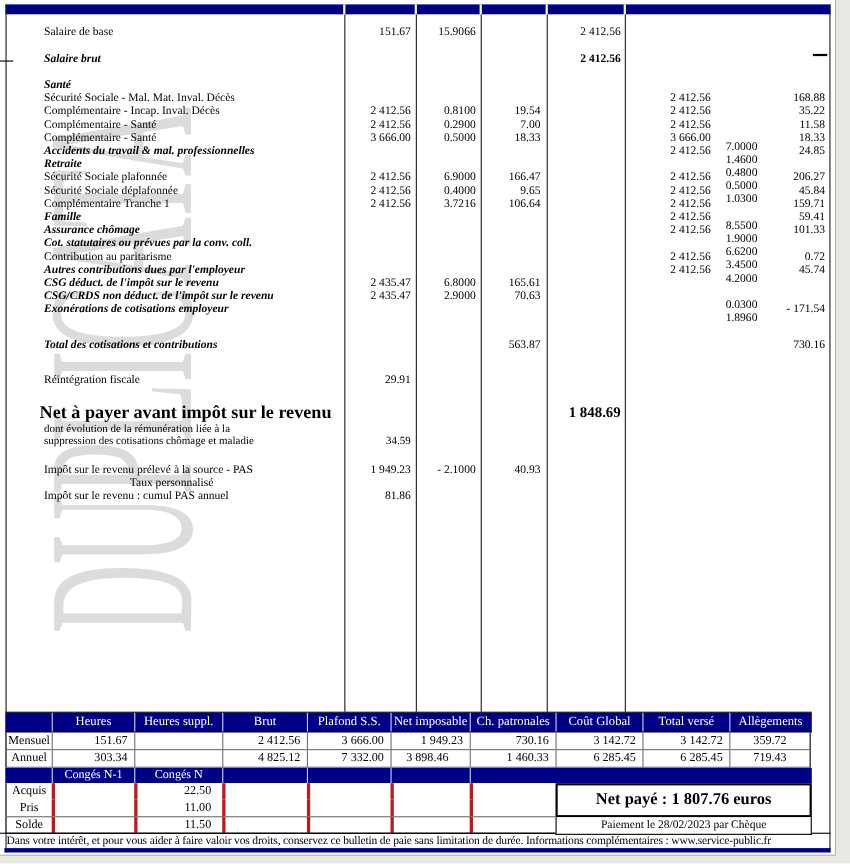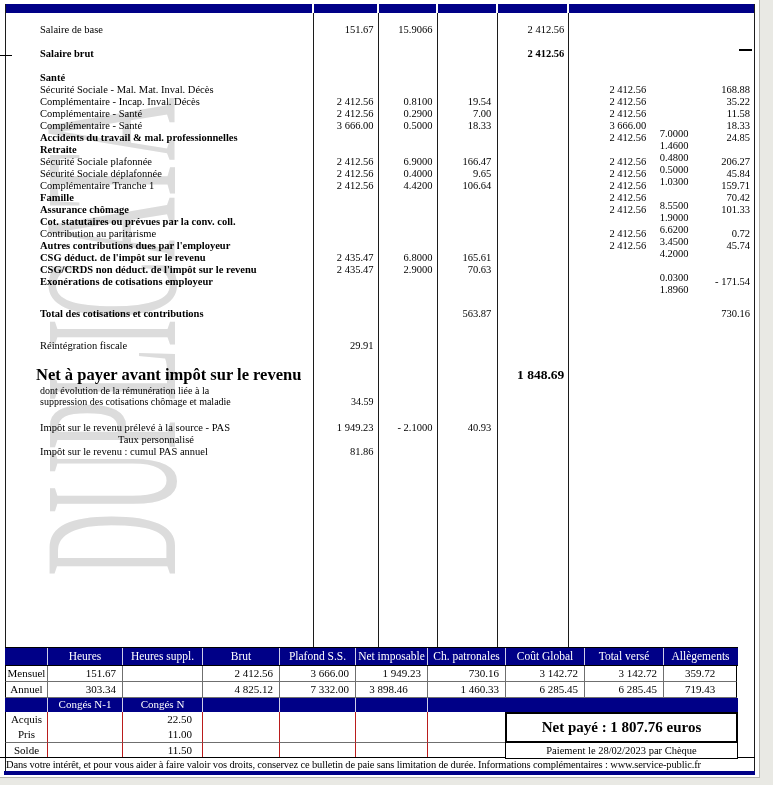--- a/index.html
+++ b/index.html
@@ -35,21 +35,21 @@
   .lrow{display:flex;height:12px;line-height:12px;font-size:10.5px;white-space:nowrap;}
   .lrow .cell{box-sizing:border-box;overflow:visible;}
   .c-label{width:307px;padding-left:34px;text-align:left;}
   .c-base{width:65px;text-align:right;padding-right:4px;}
   .c-taux{width:59px;text-align:right;padding-right:4px;}
   .c-montant{width:60px;text-align:right;padding-right:5px;}
   .c-info{width:71px;text-align:right;padding-right:3px;}
   .c-ebase{width:80px;text-align:right;padding-right:1px;}
   .c-etaux{width:55px;text-align:center;padding-right:1px;margin-top:44px;}
   .c-emontant{width:52px;text-align:right;padding-right:4px;}
-  .lrow.b .c-label{font-weight:bold;}
+  .lrow.b .c-label{font-weight:bold;font-style:italic;}
   .lrow.ib .c-info{font-weight:bold;}
   .lrow.net{height:20px;line-height:20px;}
   .lrow.net .c-label{font-size:16.5px;font-weight:bold;padding-left:30px;}
   .lrow.net .c-info{font-size:13.5px;}
   .lrow.sm{font-size:10px;}
   .lrow.ctr .c-label{padding-left:112px;}
 
   
   .mark{position:absolute;background:#000;z-index:5;}
 
@@ -63,21 +63,21 @@
   .sdata{height:16px;background:#fff;}
   .sdata .scell{font-size:11px;line-height:15px;border-left:1px solid #6f6f6f;border-bottom:1px solid #6f6f6f;}
   .sdata .scell:first-child{border-left:1px solid #000;text-align:center;}
   .sdata .scell.num{text-align:right;padding-right:6px;}
   .sdata .scell:last-child{border-right:1px solid #000;}
   .sdata .scell.num.allg{text-align:center;padding-right:0;}
   .cghead{height:14px;background:var(--navy);font-family:Liberation Serif, serif;}
   .cghead .scell{color:#fff;font-size:11px;text-align:center;line-height:13px;border-left:1px solid #cfcfe8;}
   .cghead .scell:first-child{border-left:none;}
   .cgrow{height:15px;background:#fff;}
-  .cgrow .scell{font-size:11px;line-height:14px;border-left:1px solid #b91c1c;}
+  .cgrow .scell{font-size:11px;line-height:14px;border-left:3px solid #b91c1c;}
   .cgrow .scell:first-child{border-left:1px solid #000;text-align:center;}
   .cgrow .scell.num{text-align:right;padding-right:10px;}
   .cgrow.last .scell{border-top:1px solid #6f6f6f;border-bottom:1px solid #000;}
 
   .netbox{
     position:absolute;left:505px;top:712px;width:233px;height:31px;z-index:6;
     border:2px solid #000;background:#fff;box-sizing:border-box;
     text-align:center;font-size:15px;font-weight:bold;line-height:27px;
   }
   .paybox{
@@ -247,36 +247,36 @@
     <div class="cell c-taux">0.4000</div>
     <div class="cell c-montant">9.65</div>
     <div class="cell c-info"></div>
     <div class="cell c-ebase">2 412.56</div>
     <div class="cell c-etaux">1.9000</div>
     <div class="cell c-emontant">45.84</div>
   </div>
     <div class="lrow">
     <div class="cell c-label">Complémentaire Tranche 1</div>
     <div class="cell c-base">2 412.56</div>
-    <div class="cell c-taux">4.4200</div>
+    <div class="cell c-taux">3.7216</div>
     <div class="cell c-montant">106.64</div>
     <div class="cell c-info"></div>
     <div class="cell c-ebase">2 412.56</div>
     <div class="cell c-etaux">6.6200</div>
     <div class="cell c-emontant">159.71</div>
   </div>
     <div class="lrow b">
     <div class="cell c-label">Famille</div>
     <div class="cell c-base"></div>
     <div class="cell c-taux"></div>
     <div class="cell c-montant"></div>
     <div class="cell c-info"></div>
     <div class="cell c-ebase">2 412.56</div>
     <div class="cell c-etaux">3.4500</div>
-    <div class="cell c-emontant">70.42</div>
+    <div class="cell c-emontant">59.41</div>
   </div>
     <div class="lrow b">
     <div class="cell c-label">Assurance chômage</div>
     <div class="cell c-base"></div>
     <div class="cell c-taux"></div>
     <div class="cell c-montant"></div>
     <div class="cell c-info"></div>
     <div class="cell c-ebase">2 412.56</div>
     <div class="cell c-etaux">4.2000</div>
     <div class="cell c-emontant">101.33</div>

